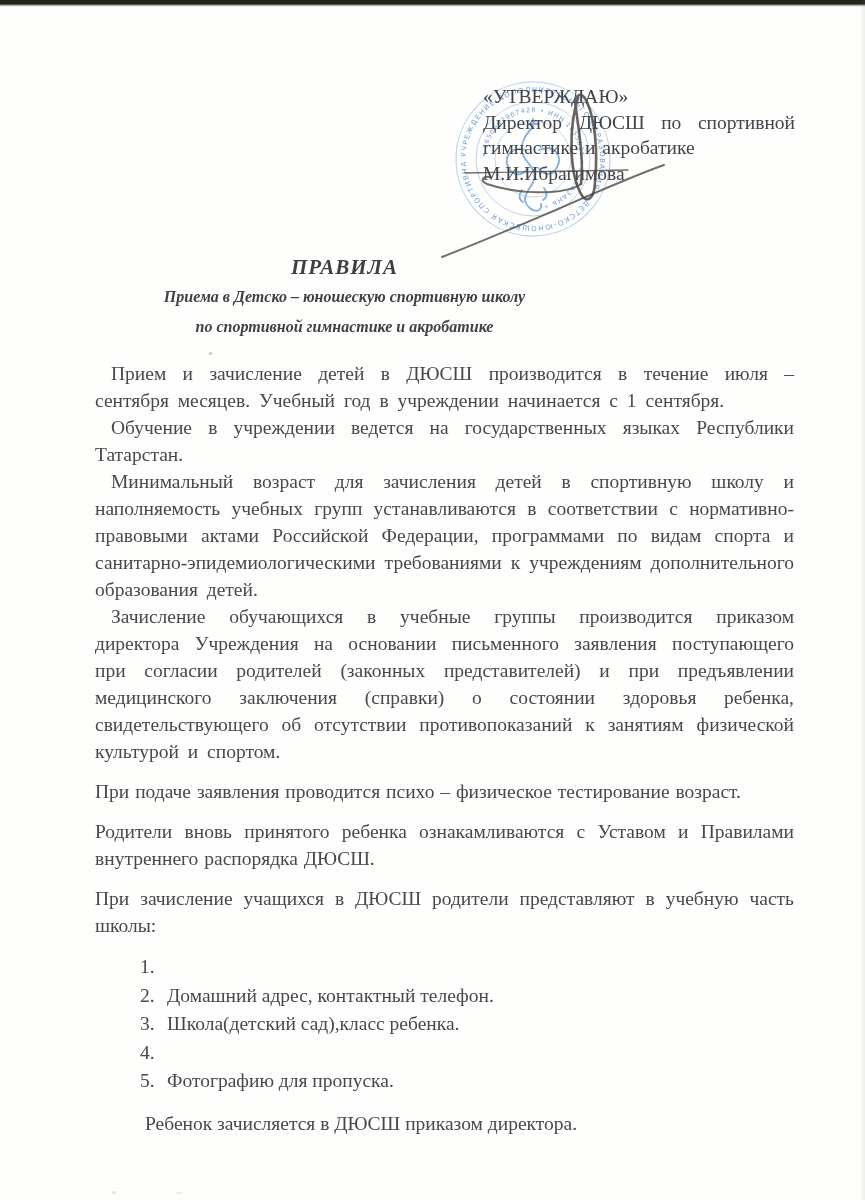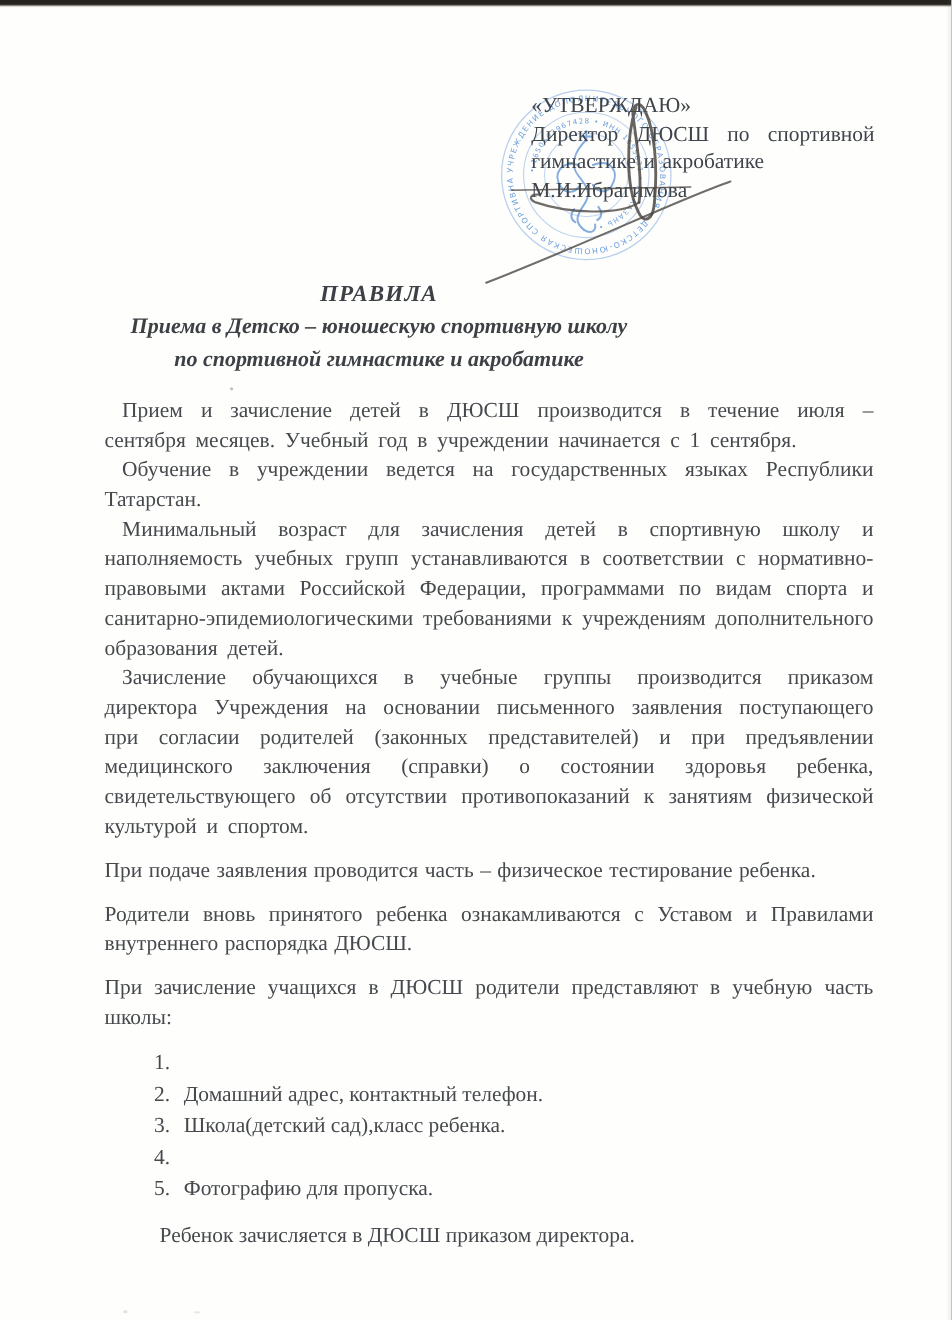--- a/index.html
+++ b/index.html
@@ -42,21 +42,21 @@
 
   
   .signature{position:absolute;left:420px;top:80px;width:390px;height:200px;}
 
   
   .title{
     position:absolute;left:0;top:252px;width:689px;
     text-align:center;font-style:italic;font-weight:bold;color:#3d4145;
   }
   .title .t1{font-size:21px;line-height:30px;letter-spacing:1px;}
-  .title .t2,.title .t3{font-size:20px;line-height:30px;}
+  .title .t2,.title .t3{font-size:16px;line-height:30px;}
 
   
   .body-text{
     position:absolute;left:95px;top:360px;width:699px;
     font-size:19.5px;line-height:27px;color:#45484c;
   }
   .para{margin:0;text-align:justify;}
   .para.indent{text-indent:16px;word-spacing:4px;}
   .para.block{text-indent:0;word-spacing:1px;margin-top:13px;}
 
@@ -119,21 +119,21 @@
     <div class="t1">ПРАВИЛА</div>
     <div class="t2">Приема в Детско – юношескую спортивную школу</div>
     <div class="t3">по спортивной гимнастике и акробатике</div>
   </div>
 
   <div class="body-text">
     <p class="para indent">Прием и зачисление детей в ДЮСШ производится в течение июля – сентября месяцев. Учебный год в учреждении начинается с 1 сентября.</p>
     <p class="para indent">Обучение в учреждении ведется на государственных языках Республики Татарстан.</p>
     <p class="para indent">Минимальный возраст для зачисления детей в спортивную школу и наполняемость учебных групп устанавливаются в  соответствии с нормативно-правовыми актами Российской Федерации, программами по видам спорта и санитарно-эпидемиологическими требованиями к учреждениям дополнительного образования детей.</p>
     <p class="para indent">Зачисление  обучающихся в учебные группы производится приказом директора Учреждения на основании письменного заявления поступающего при согласии родителей (законных представителей) и при предъявлении медицинского заключения (справки) о состоянии здоровья ребенка, свидетельствующего   об отсутствии противопоказаний к занятиям физической культурой и спортом.</p>
-    <p class="para block">При подаче заявления проводится часть – физическое тестирование ребенка.</p>
+    <p class="para block">При подаче заявления проводится психо – физическое тестирование возраст.</p>
     <p class="para block">Родители вновь принятого ребенка ознакамливаются с Уставом  и Правилами внутреннего распорядка ДЮСШ.</p>
     <p class="para block">При зачисление учащихся в ДЮСШ родители представляют в учебную часть школы:</p>
 
     <div class="doc-list">
       <div class="li">
         <span class="num">1.</span>
       </div>
       <div class="li">
         <span class="num">2.</span>
         <span>Домашний адрес, контактный телефон.</span>

